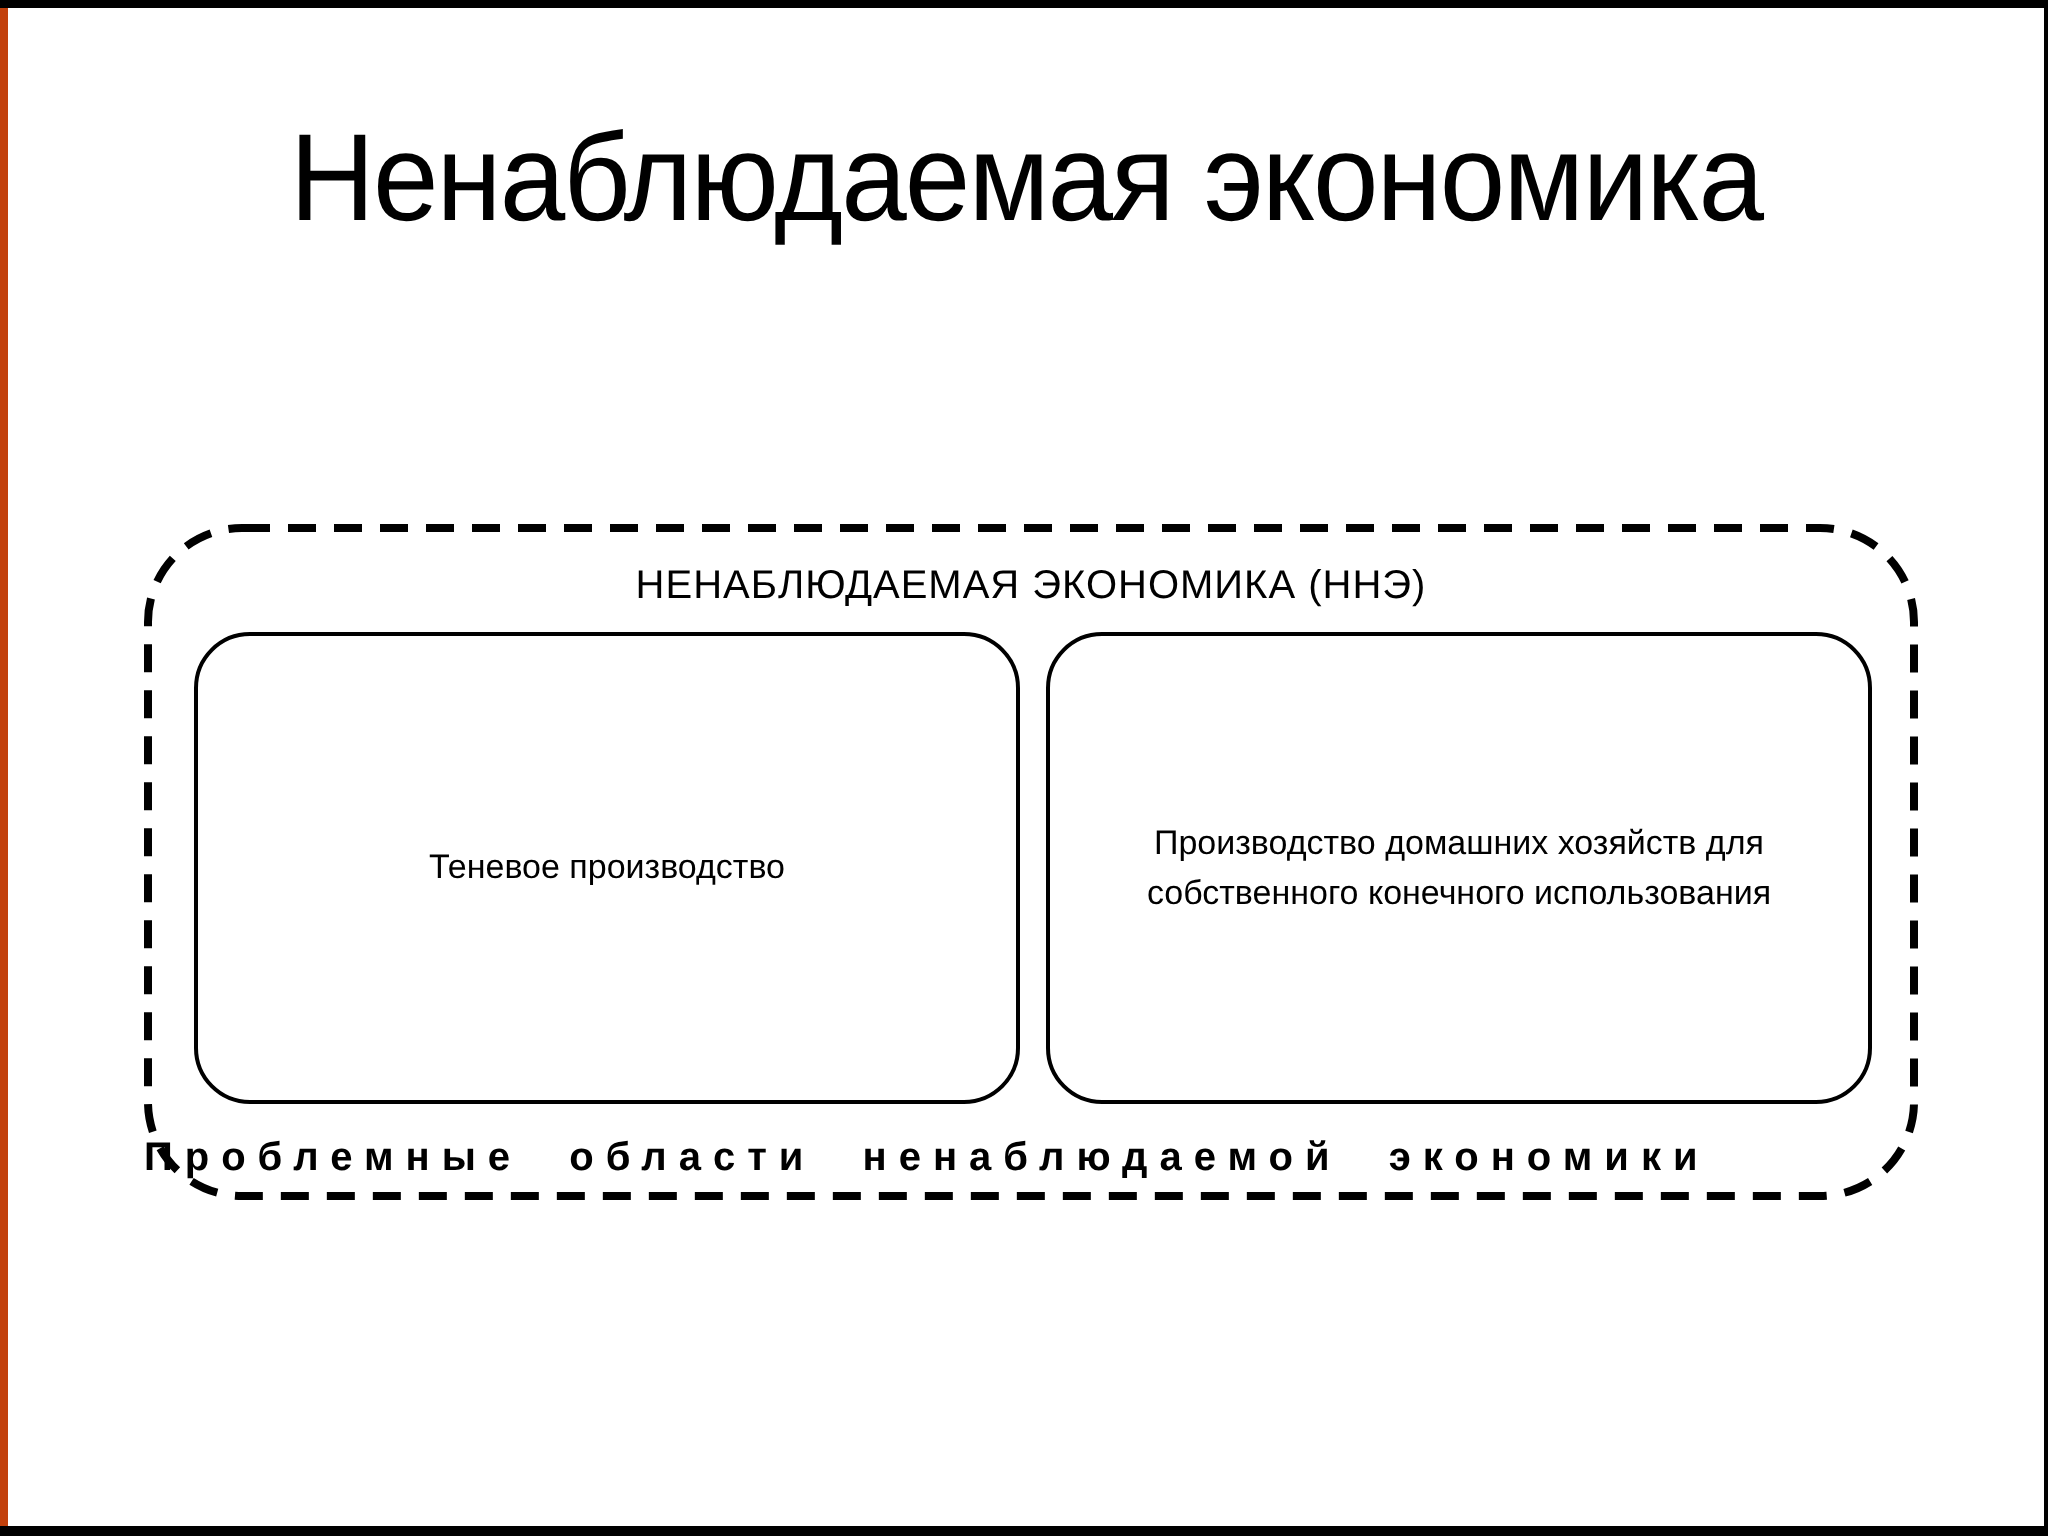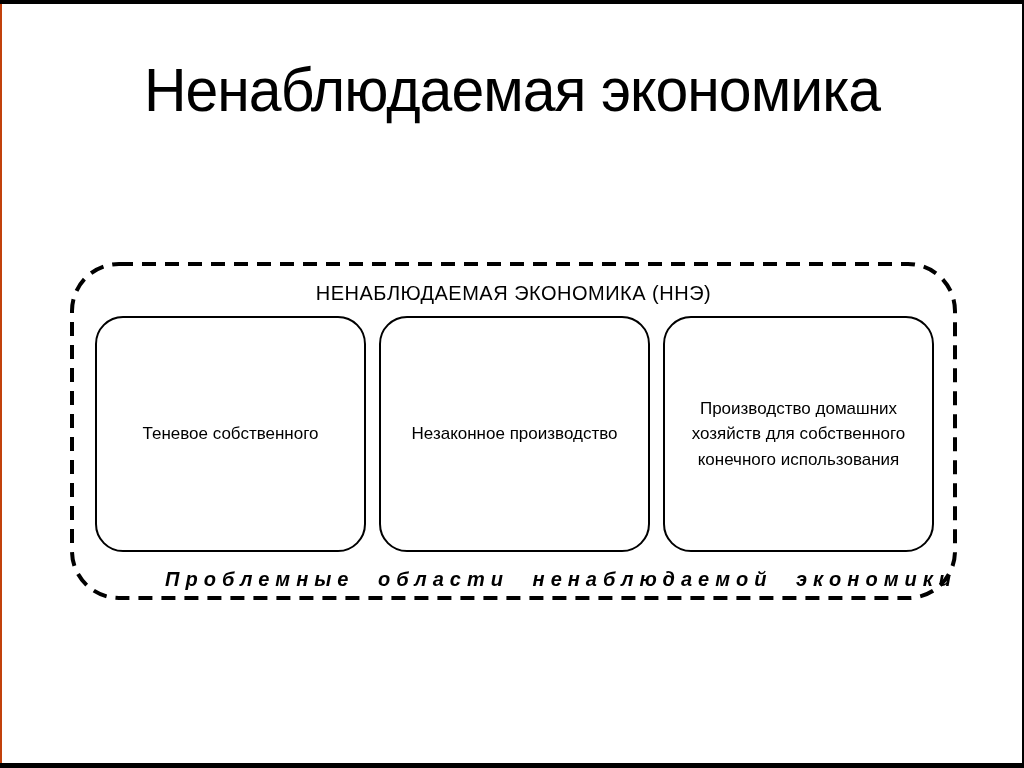--- a/index.html
+++ b/index.html
@@ -8,21 +8,21 @@
     position: relative;
     background: #000000;
     font-family: "Liberation Sans", "DejaVu Sans", sans-serif;
     color: #000000;
     overflow: hidden;
   }
   .slide {
     position: absolute;
     left: 0; right: 0; top: 4px; bottom: 5px;
     background: #ffffff;
-    border-left: 2px solid #c2410c;
+    border-left: 4px solid #c2410c;
     border-right: 2px solid #000000;
   }
   .title {
     position: absolute;
     top: 50px; left: 0; width: 100%;
     text-align: center;
     font-size: 62px;
     line-height: 1.15;
     letter-spacing: -1px;
     transform: scaleX(0.95);
@@ -62,24 +62,23 @@
     align-items: center;
     justify-content: center;
     text-align: center;
     font-size: 17px;
     line-height: 1.5;
     padding: 0 5px;
   }
   .caption {
     position: absolute;
     bottom: 9px; left: 0; width: 100%;
-    text-align: right;
+    text-align: left;
     font-size: 20px;
     font-weight: bold;
-    font-style: italic;
     letter-spacing: 6px;
     word-spacing: 12px;
     white-space: nowrap;
   }
 </style>
 </head>
 <body>
 
 <div class="slide">
 
@@ -88,24 +87,21 @@
   <div class="frame">
 
     <svg class="frame-border-svg" viewBox="0 0 887 338" xmlns="http://www.w3.org/2000/svg">
       <rect x="2" y="2" width="883" height="334" rx="47" ry="47" fill="none" stroke="#000000" stroke-width="4" stroke-dasharray="14 9"></rect>
     </svg>
 
     <div class="frame-header">НЕНАБЛЮДАЕМАЯ ЭКОНОМИКА (ННЭ)</div>
 
     <div class="cards">
       <div class="card">
-        <span>Теневое собственного</span>
-      </div>
-      <div class="card">
-        <span>Незаконное производство</span>
+        <span>Теневое производство</span>
       </div>
       <div class="card">
         <span>Производство домашних хозяйств для собственного конечного использования</span>
       </div>
     </div>
 
     <div class="caption">Проблемные области ненаблюдаемой экономики</div>
 
   </div>
 

